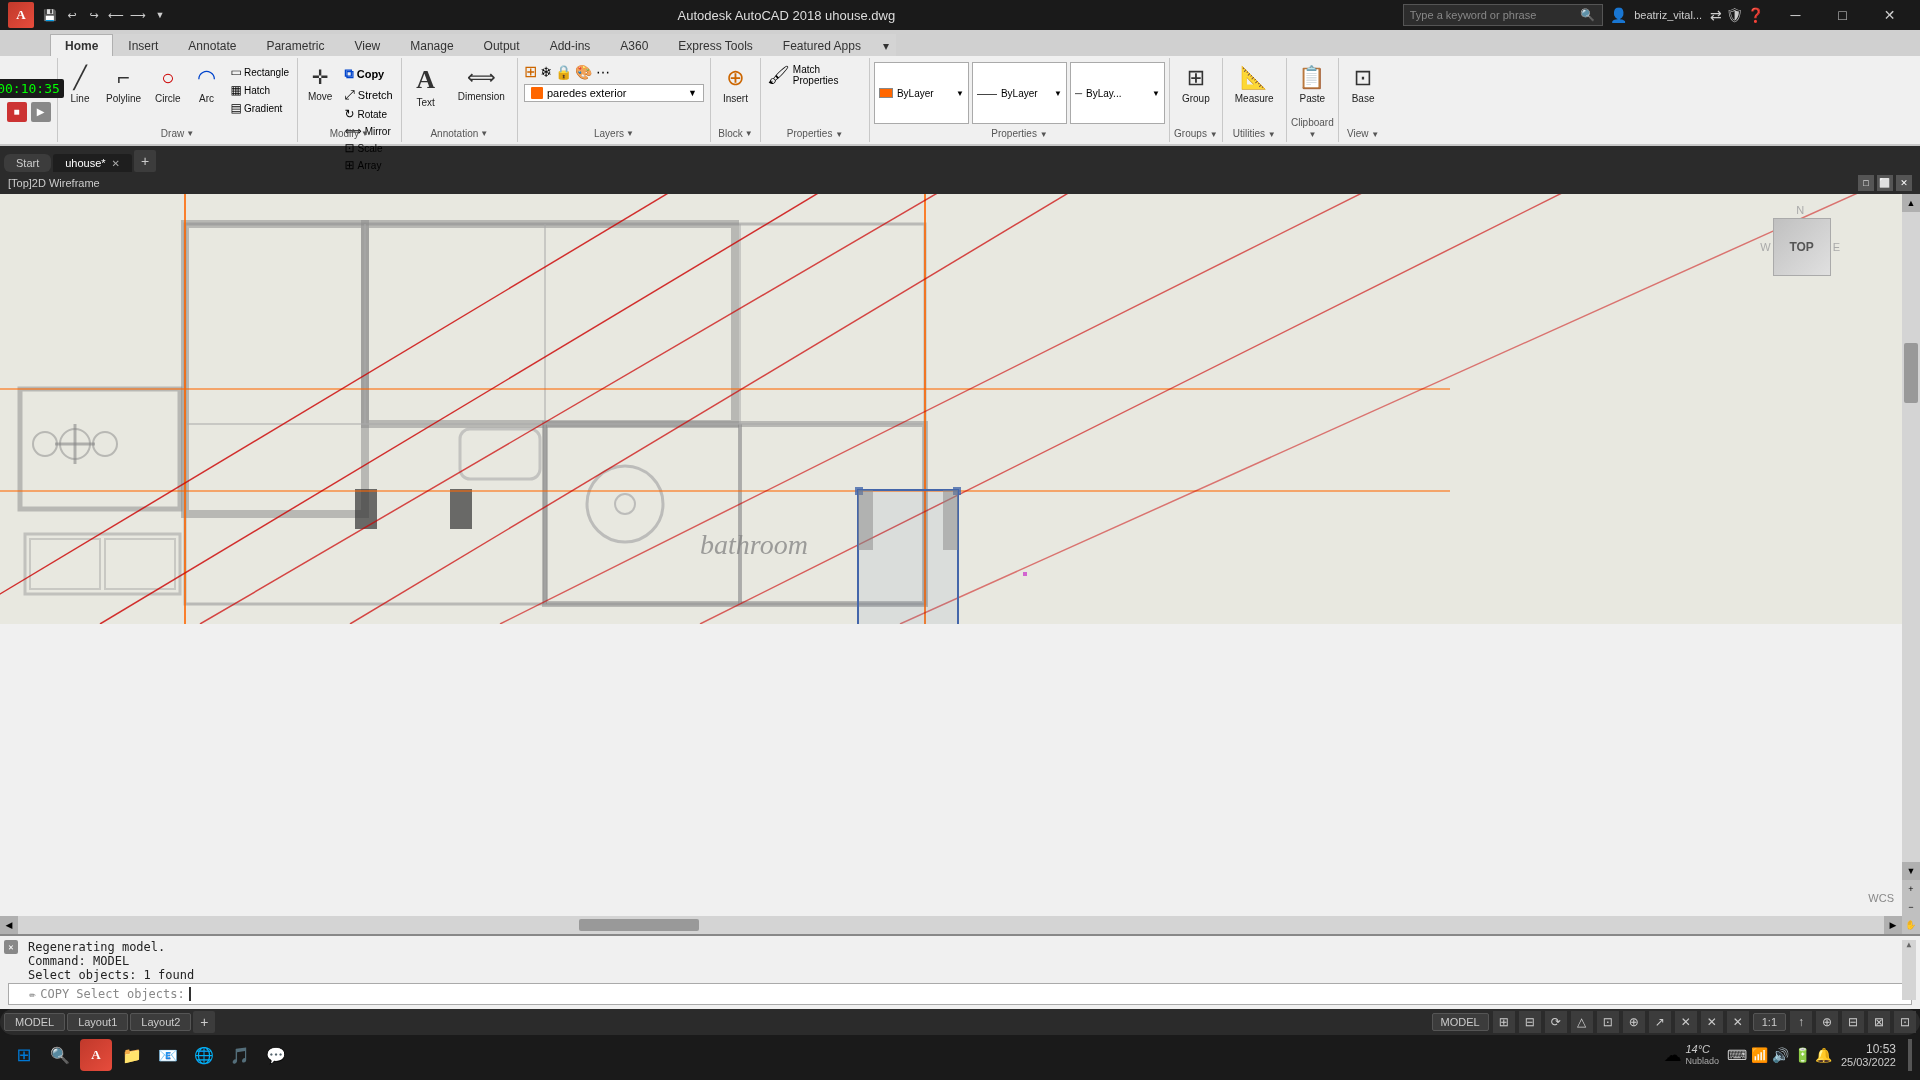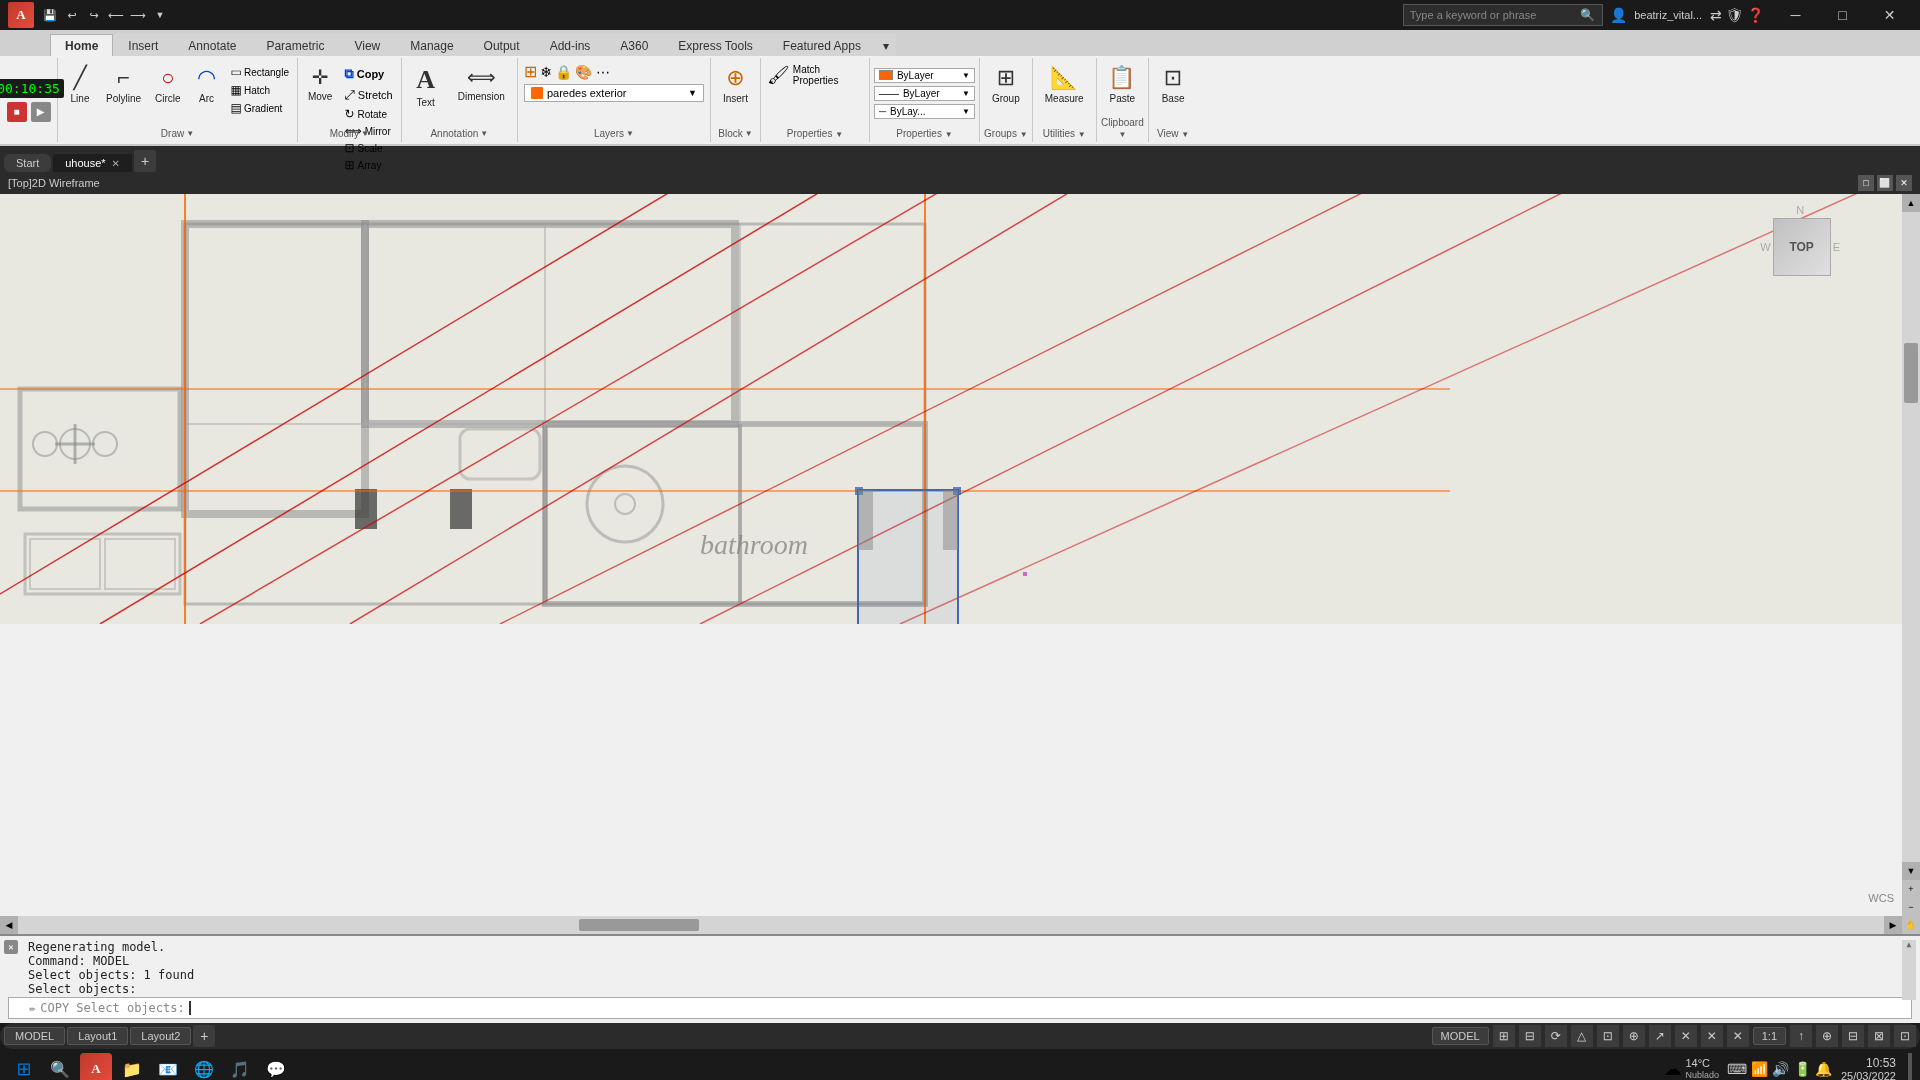--- a/index.html
+++ b/index.html
@@ -166,20 +166,23 @@
     <div class="quick-access">
       <div class="qa-btn">💾</div>
       <div class="qa-btn">↩</div>
       <div class="qa-btn">↪</div>
       <div class="qa-btn">⟵</div>
       <div class="qa-btn">⟶</div>
       <div class="qa-btn" style="font-size:9px;">▼</div>
     </div>
   </div>
 
+  <div style="flex:1; display:flex; justify-content:center;">
+    <span style="color:#ddd; font-size:13px;">Autodesk AutoCAD 2018  uhouse.dwg</span>
+  </div>
 
   <div style="display:flex;align-items:center;gap:8px;">
 
     <div style="display:flex;align-items:center;background:#2d2d2d;border:1px solid #555;padding:2px 6px;width:200px;height:22px;">
       <span style="color:#888;font-size:11px;">Type a keyword or phrase</span>
       <span style="margin-left:auto;color:#888;font-size:12px;">🔍</span>
     </div>
 
     <div class="user-area">
       <span style="font-size:14px;">👤</span>
@@ -361,21 +364,21 @@
           </div>
         </div>
       </div>
     </div>
     <div style="font-size:10px;color:#555;text-align:center;position:absolute;bottom:3px;left:0;right:0;cursor:pointer;">
       Properties <span style="font-size:8px;">▼</span>
     </div>
   </div>
 
   <div style="position:relative;display:flex;flex-direction:column;border-right:1px solid #c8c8c8;padding:0 4px;min-width:110px;">
-    <div style="display:flex;flex-direction:column;gap:3px;padding:4px 0 18px;justify-content:center;flex:1;">
+    <div style="display:flex;flex-direction:row;gap:3px;padding:4px 0 18px;justify-content:center;flex:1;">
 
       <div style="display:flex;align-items:center;background:#fff;border:1px solid #aaa;padding:1px 4px;font-size:10px;gap:4px;cursor:pointer;min-width:95px;">
         <span style="width:14px;height:10px;background:#ff6600;display:inline-block;border:1px solid #888;"></span>
         <span>ByLayer</span>
         <span style="margin-left:auto;font-size:8px;">▼</span>
       </div>
 
       <div style="display:flex;align-items:center;background:#fff;border:1px solid #aaa;padding:1px 4px;font-size:10px;gap:4px;cursor:pointer;min-width:95px;">
         <span style="font-size:10px;display:inline-block;width:20px;overflow:hidden;">——</span>
         <span>ByLayer</span>
@@ -569,21 +572,20 @@
 </div>
 
 <div id="cmd-area" style="background:#f0f0f0;border-top:2px solid #888;padding:4px 8px;font-size:12px;font-family:monospace;color:#222;display:flex;flex-direction:column;gap:1px;position:relative;">
 
   <div style="position:absolute;left:4px;top:4px;width:14px;height:14px;background:#888;color:white;display:flex;align-items:center;justify-content:center;font-size:9px;cursor:pointer;border-radius:2px;">✕</div>
 
   <div style="padding-left:20px;">
     <div>Regenerating model.</div>
     <div>Command: MODEL</div>
     <div>Select objects: 1 found</div>
-    <div>Select objects:</div>
   </div>
 
   <div style="display:flex;align-items:center;gap:4px;background:#fff;border:1px solid #aaa;padding:2px 6px;min-height:22px;padding-left:20px;">
     <span style="color:#888;font-size:12px;">✏</span>
     <span style="color:#888;">COPY Select objects:</span>
     <span style="border-left:2px solid #333;height:14px;display:inline-block;animation:blink 1s step-end infinite;"></span>
   </div>
 
   <div style="position:absolute;right:4px;top:4px;width:14px;height:60px;background:#d4d4d4;display:flex;align-items:flex-start;justify-content:center;font-size:8px;cursor:pointer;color:#666;">▲</div>
 </div>
@@ -629,21 +631,21 @@
   <div style="width:32px;height:32px;display:flex;align-items:center;justify-content:center;cursor:pointer;font-size:16px;color:#ccc;border-radius:4px;">📧</div>
   <div style="width:32px;height:32px;display:flex;align-items:center;justify-content:center;cursor:pointer;font-size:16px;color:#4fc3f7;border-radius:4px;">🌐</div>
   <div style="width:32px;height:32px;display:flex;align-items:center;justify-content:center;cursor:pointer;font-size:16px;color:#ccc;border-radius:4px;">🎵</div>
   <div style="width:32px;height:32px;display:flex;align-items:center;justify-content:center;cursor:pointer;font-size:16px;color:#ccc;border-radius:4px;">💬</div>
 
   <div style="margin-left:auto;display:flex;align-items:center;gap:8px;">
 
     <div style="display:flex;align-items:center;gap:4px;cursor:pointer;">
       <span style="font-size:18px;">☁</span>
       <div style="display:flex;flex-direction:column;line-height:1.2;">
-        <span style="color:#ccc;font-size:11px;">14°C</span>
+        <span style="color:#ccc;font-size:11px;font-style:italic;">14°C</span>
         <span style="color:#aaa;font-size:9px;">Nublado</span>
       </div>
     </div>
 
     <div style="display:flex;align-items:center;gap:4px;color:#ccc;">
       <span style="font-size:14px;cursor:pointer;">⌨</span>
       <span style="font-size:14px;cursor:pointer;">📶</span>
       <span style="font-size:14px;cursor:pointer;">🔊</span>
       <span style="font-size:14px;cursor:pointer;">🔋</span>
       <span style="font-size:14px;cursor:pointer;">🔔</span>

